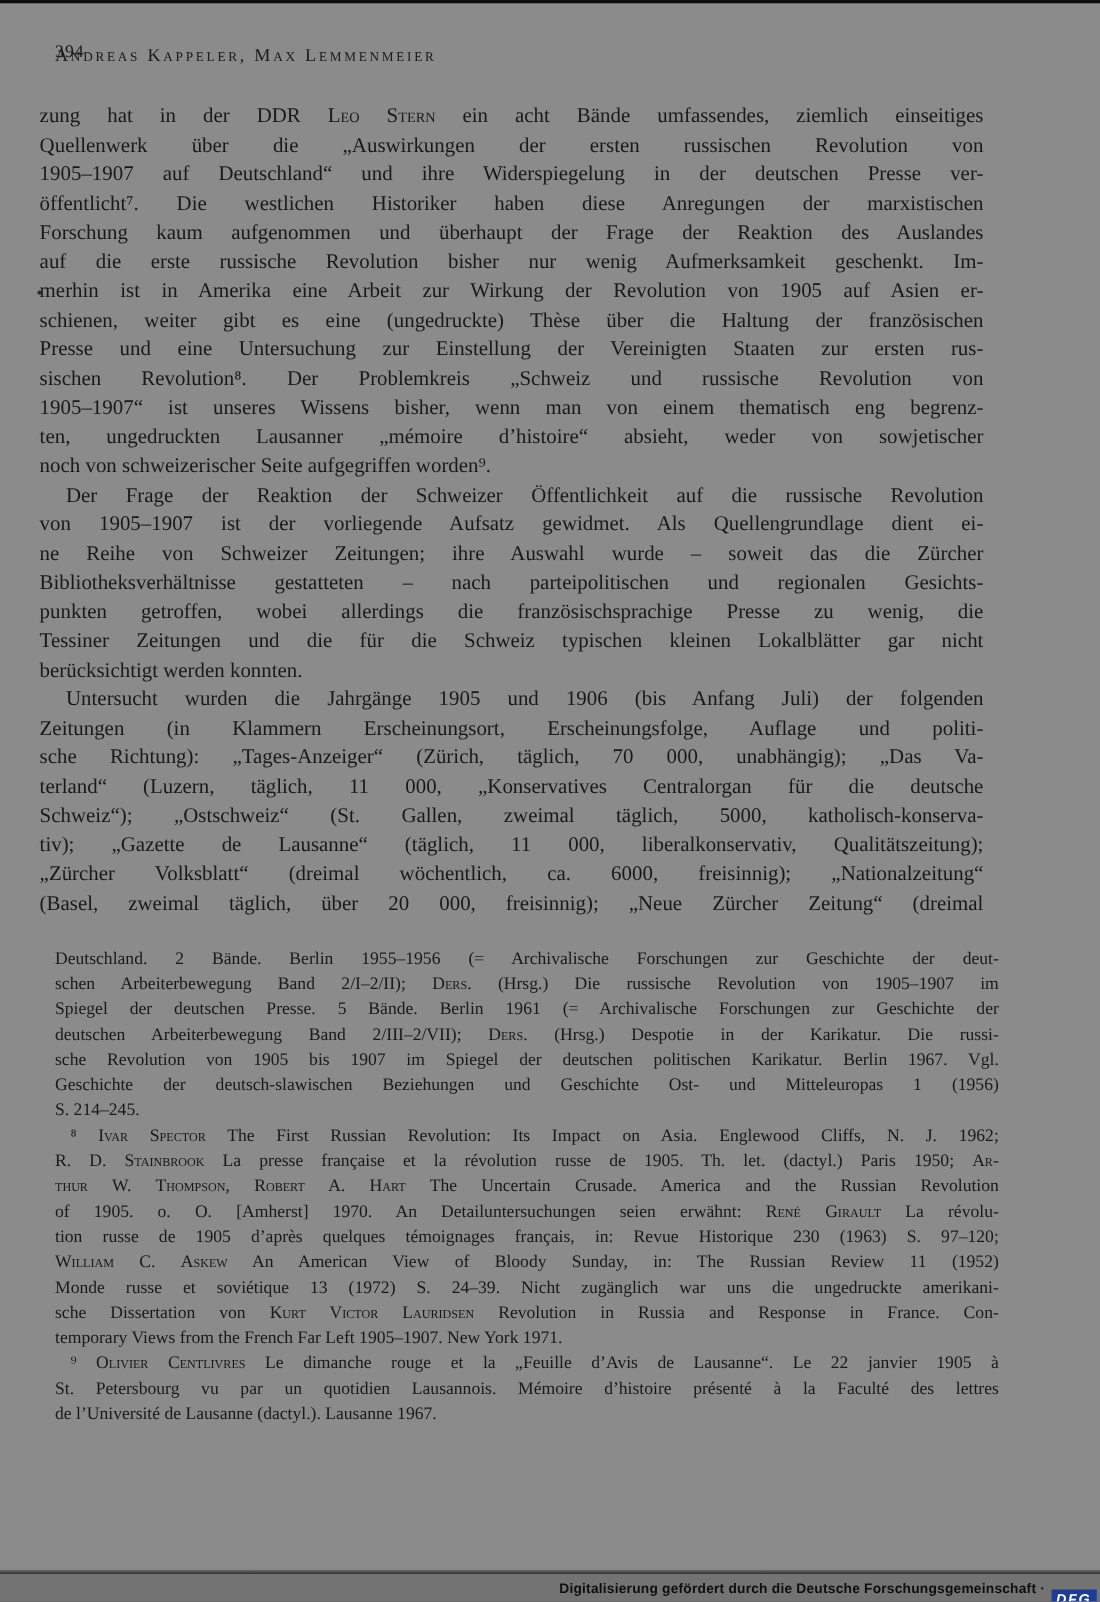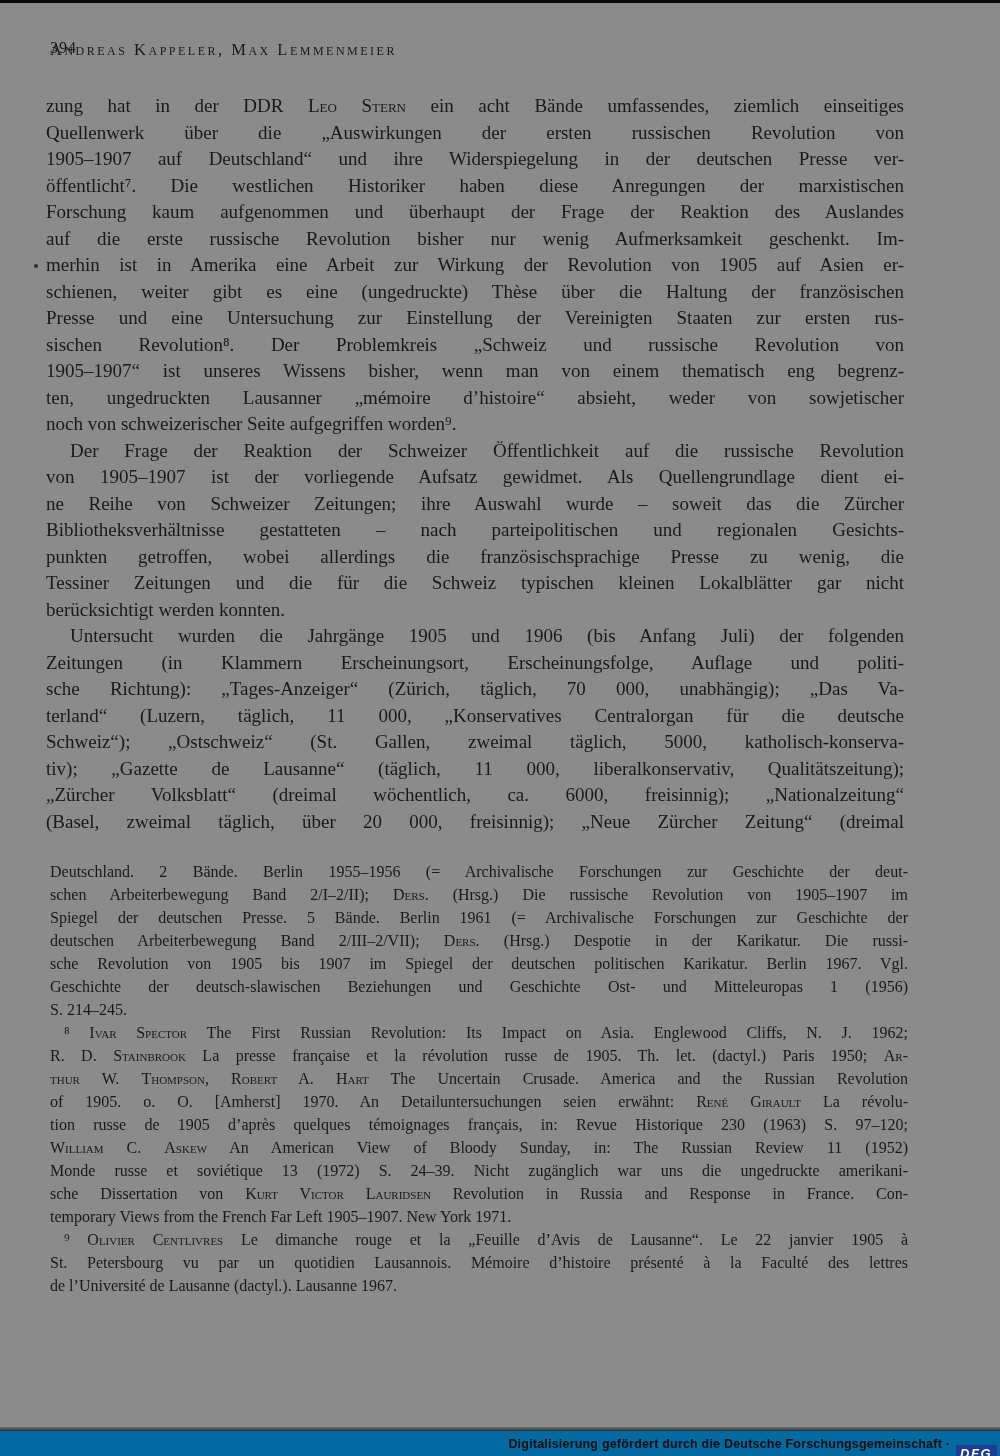--- a/index.html
+++ b/index.html
@@ -11,35 +11,35 @@
   }
   .top-edge{position:absolute;top:0;left:0;width:100%;height:3px;background:#0c0c0c;}
   .header{position:absolute;top:38px;left:50px;width:858px;height:26px;}
   .pagenum{position:absolute;left:0;top:1px;font-size:16px;letter-spacing:1px;}
   .authors{
     display:block;text-align:left;font-variant:small-caps;
     font-size:16.5px;letter-spacing:2.5px;padding-top:2px;
   }
   .sc{font-variant:small-caps;}
   .bodytext{
-    position:absolute;top:93px;left:46px;width:858px;
+    position:absolute;top:93px;left:36px;width:858px;
     font-size:19px;line-height:26.5px;
   }
   .line{text-align:justify;text-align-last:justify;white-space:normal;}
   .line.end{text-align-last:auto;}
   .line.ind{text-indent:24px;}
   .footnotes{
     position:absolute;top:860px;left:50px;width:858px;
     font-size:16px;line-height:23px;
   }
   .footnotes .line.ind{text-indent:14px;}
   .artifact-dot{position:absolute;left:34px;top:264px;width:4px;height:4px;border-radius:50%;background:#2c2c2c;}
   .bottom-shadow{position:absolute;left:0;bottom:25px;width:100%;height:4px;background:linear-gradient(#6f6f6f,#2f2f2f);}
   .footer{
-    position:absolute;left:0;bottom:0;width:100%;height:25px;background:#0369a1;
+    position:absolute;left:0;bottom:0;width:100%;height:25px;background:#737373;
     display:flex;align-items:center;justify-content:flex-end;gap:6px;
     padding-right:3px;box-sizing:border-box;
     font-family:"Liberation Sans","DejaVu Sans",sans-serif;
     font-weight:bold;font-size:12.5px;color:#0e0e0e;letter-spacing:0.2px;
   }
   .dfg-logo{
     display:inline-block;background:#1d3c94;color:#ffffff;
     font-style:italic;font-weight:bold;font-size:13px;line-height:17px;
     padding:0 5px 0 4px;letter-spacing:1.5px;margin-top:20px;
   }

